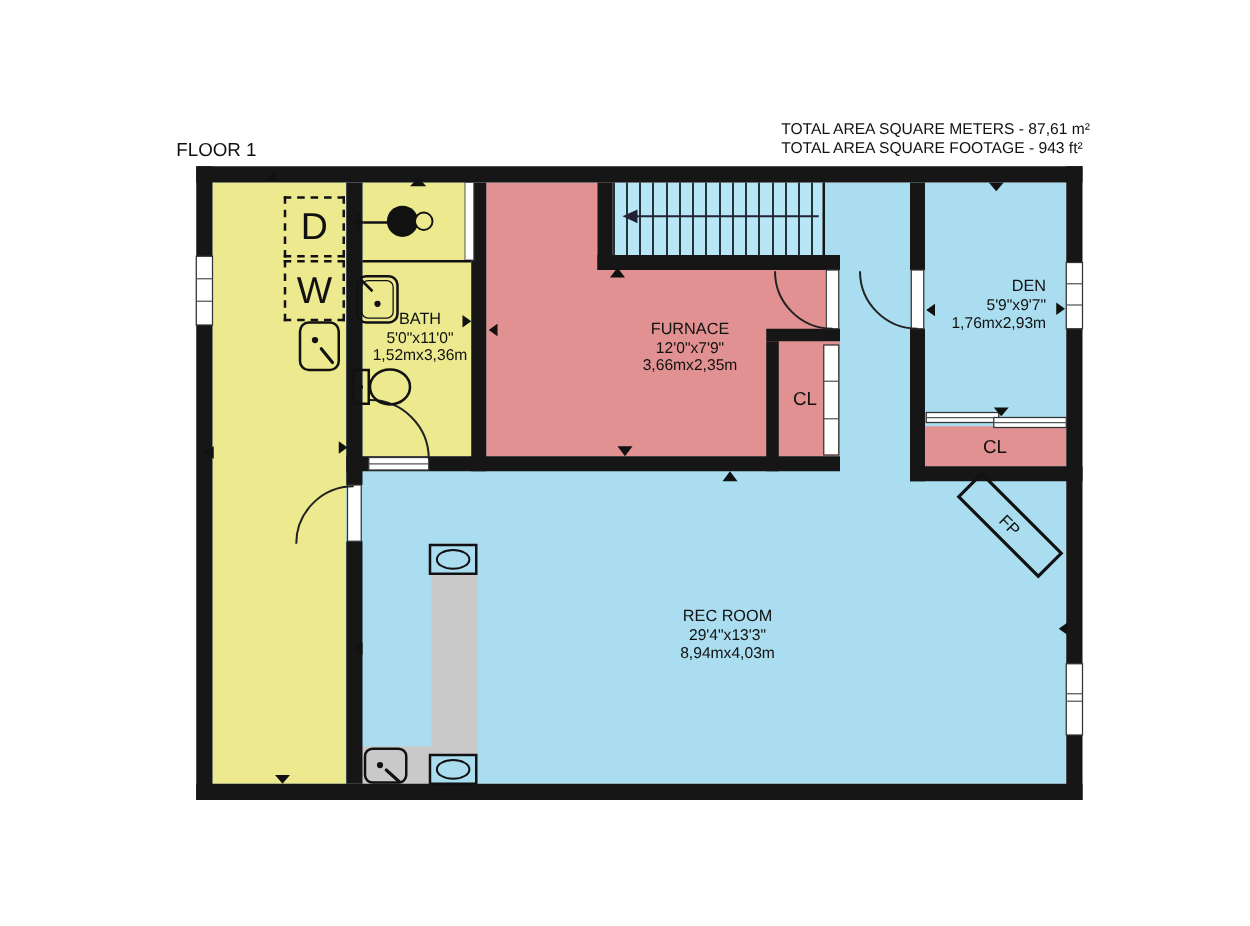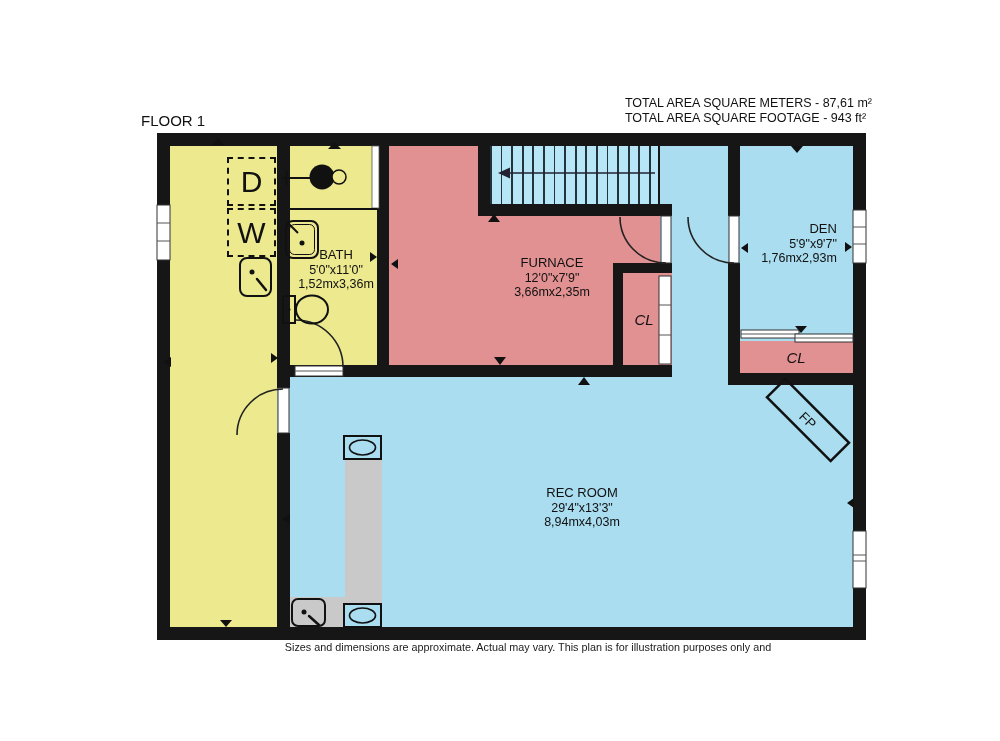--- a/index.html
+++ b/index.html
@@ -5,21 +5,21 @@
   html,body{margin:0;padding:0;background:#fff;}
   #stage{
     position:relative;width:1000px;height:741px;background:#fff;overflow:hidden;
     font-family:"Liberation Sans","DejaVu Sans",sans-serif;color:#111;
   }
   .wl{position:absolute;background:var(--wall,#161616);}
   .room{position:absolute;}
   .room-label{position:absolute;transform:translateX(-50%);text-align:center;
     font-size:12.5px;line-height:14.5px;white-space:nowrap;color:#111;}
   .room-label .nm{font-size:13px;}
-  .cl-label{position:absolute;transform:translateX(-50%);font-size:15px;color:#111;font-style:italic;}
+  .cl-label{position:absolute;transform:translateX(-50%);font-size:15px;color:#111;}
   .dash-box{position:absolute;border:2.5px dashed #111;display:flex;align-items:center;justify-content:center;
     font-size:30px;color:#111;}
   #hdr-floor{position:absolute;left:141px;top:112px;font-size:15px;}
   #hdr-areas{position:absolute;right:128px;top:96px;text-align:left;font-size:12.5px;line-height:14.5px;}
   #footer{position:absolute;left:528px;top:641px;transform:translateX(-50%);
     text-align:center;font-size:10.8px;line-height:12.5px;color:#1b1b1b;white-space:nowrap;}
   #stairs{
     border-right:2px solid var(--wall,#161616);
     background-image:repeating-linear-gradient(to right,rgba(10,20,25,.85) 0 1.7px,transparent 1.7px 10.6px);
     background-color:var(--stairs-blue,#B7E6F6);
@@ -213,16 +213,15 @@
   </div>
   <div class="room-label" style="left:582px;top:486px;">
     <div class="nm">REC ROOM</div>
     <div>29'4"x13'3"</div>
     <div>8,94mx4,03m</div>
   </div>
   <div class="cl-label" style="left:644px;top:311px;">CL</div>
   <div class="cl-label" style="left:796px;top:349px;">CL</div>
 
   <div id="footer">
-    <div>Sizes and dimensions are approximate. Actual may vary. This plan is for illustration purposes only and</div>
   </div>
 
 </div>
 
 </body></html>

